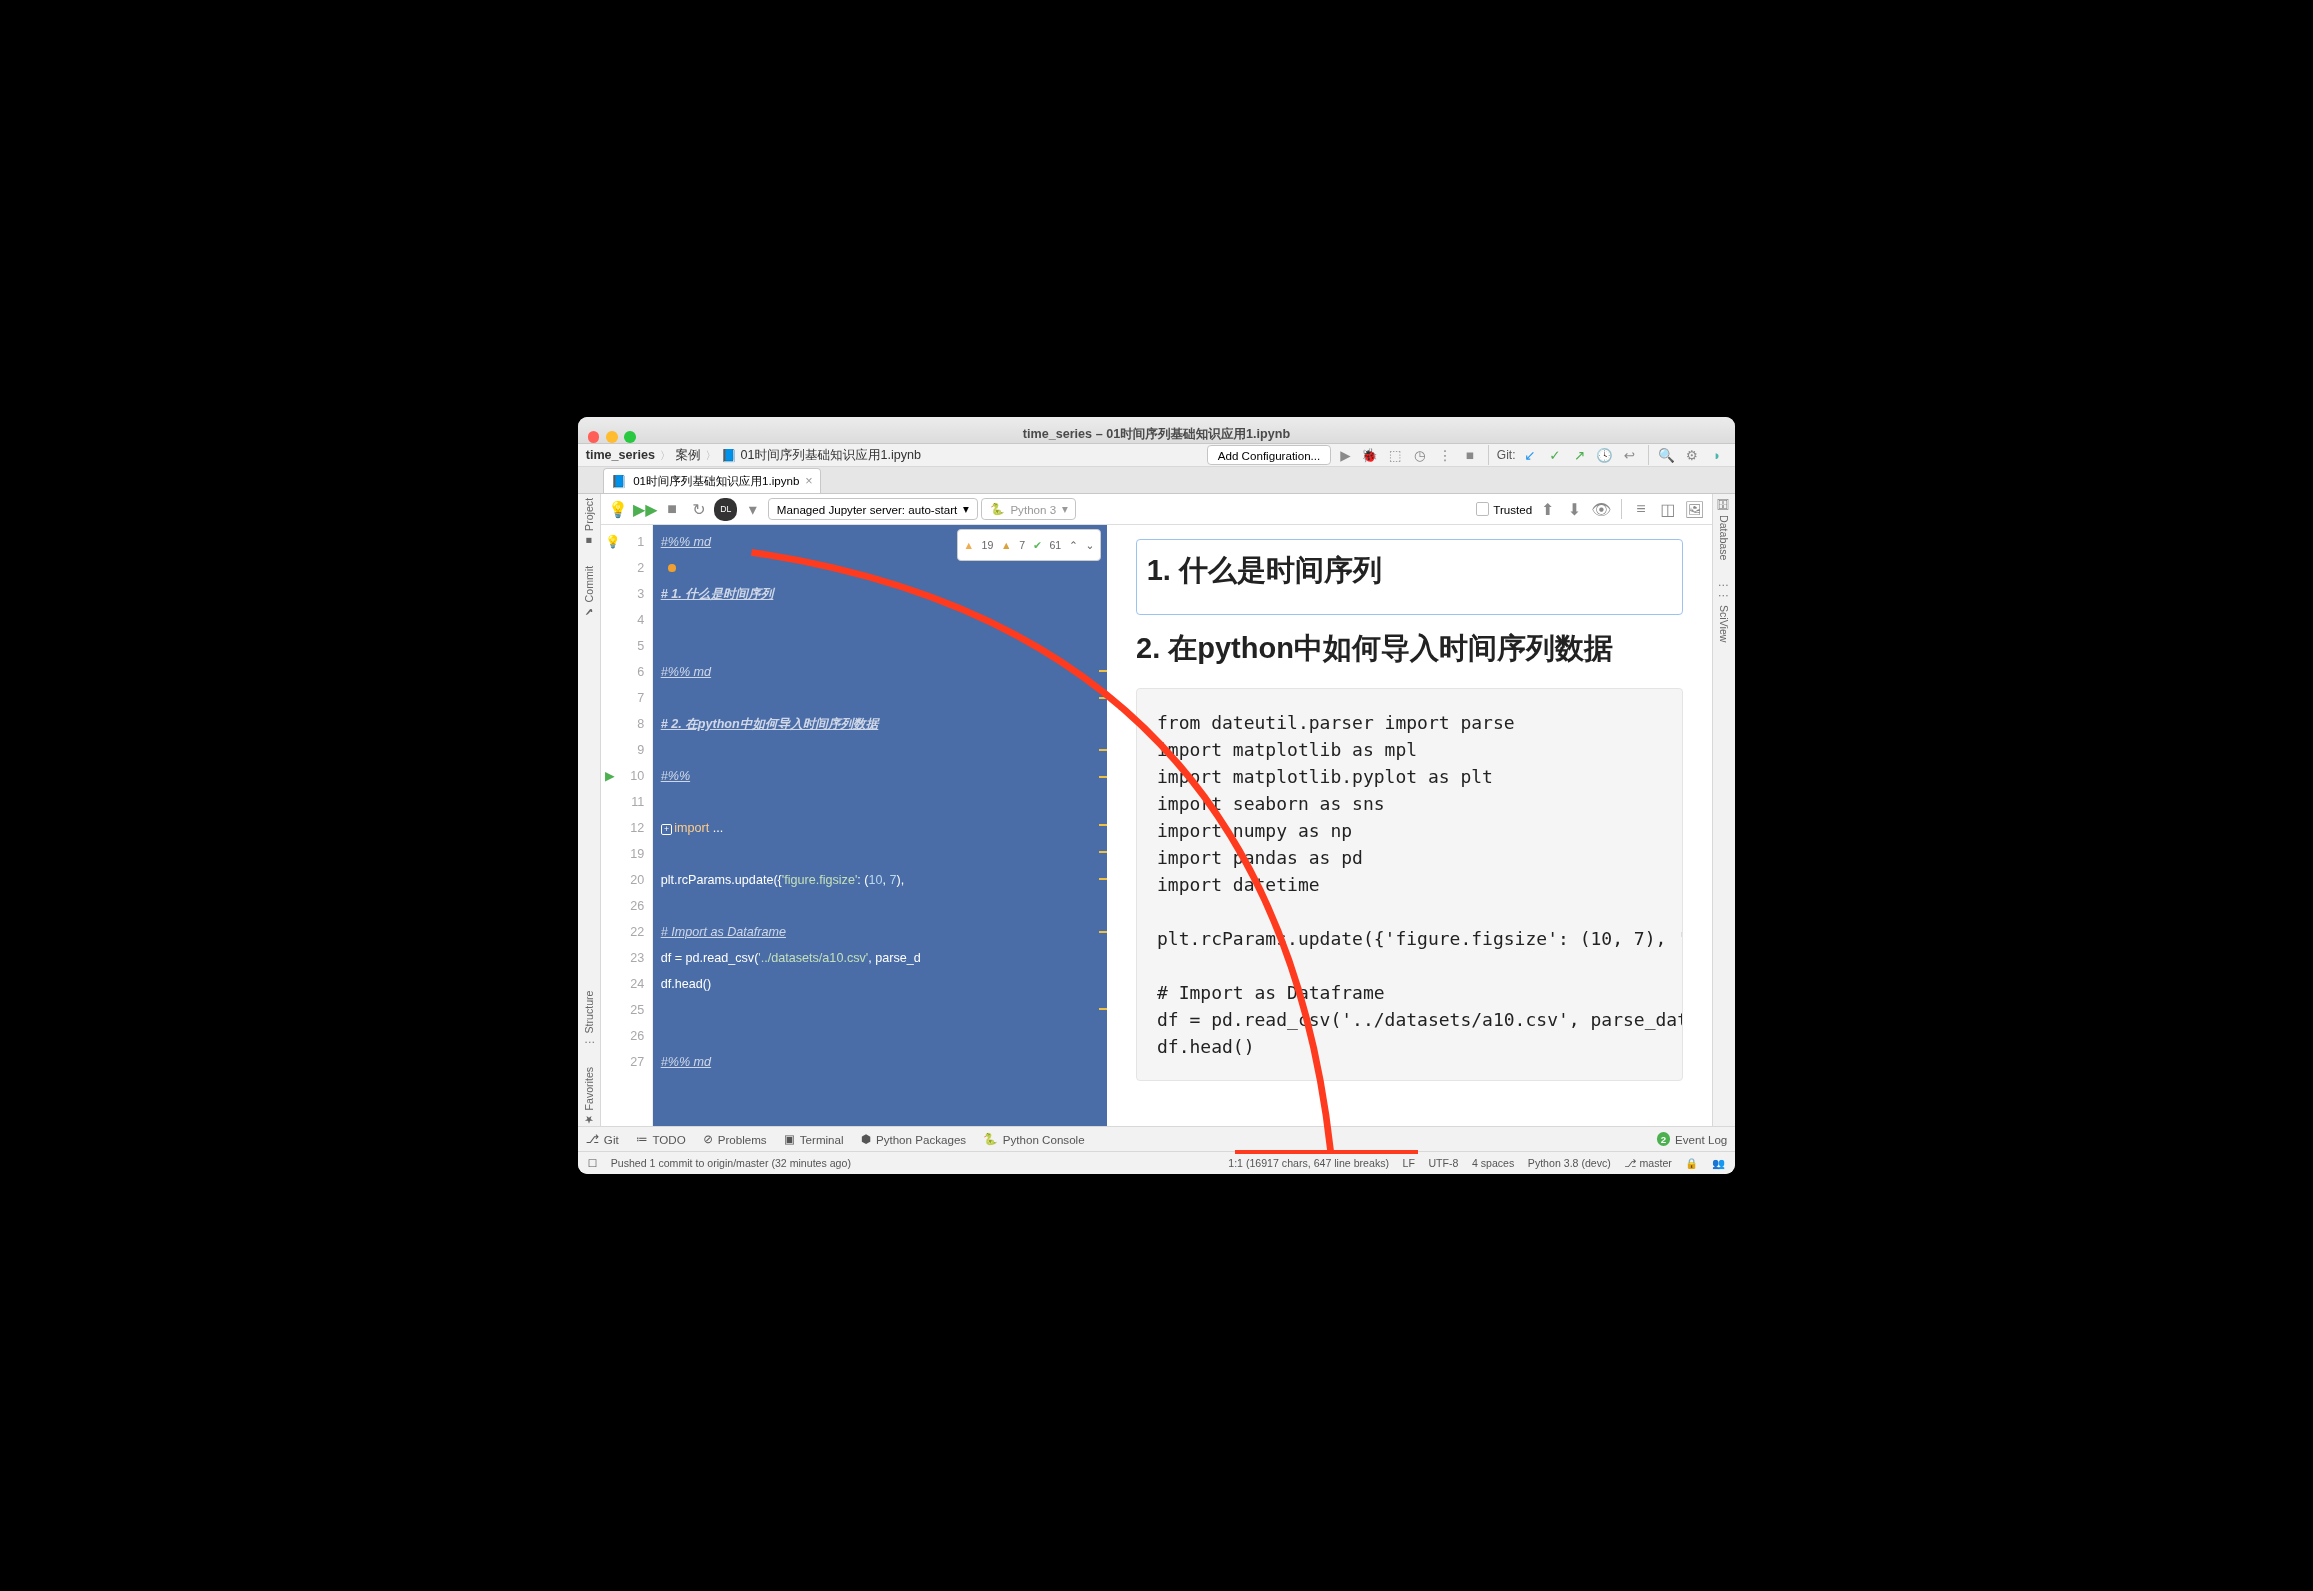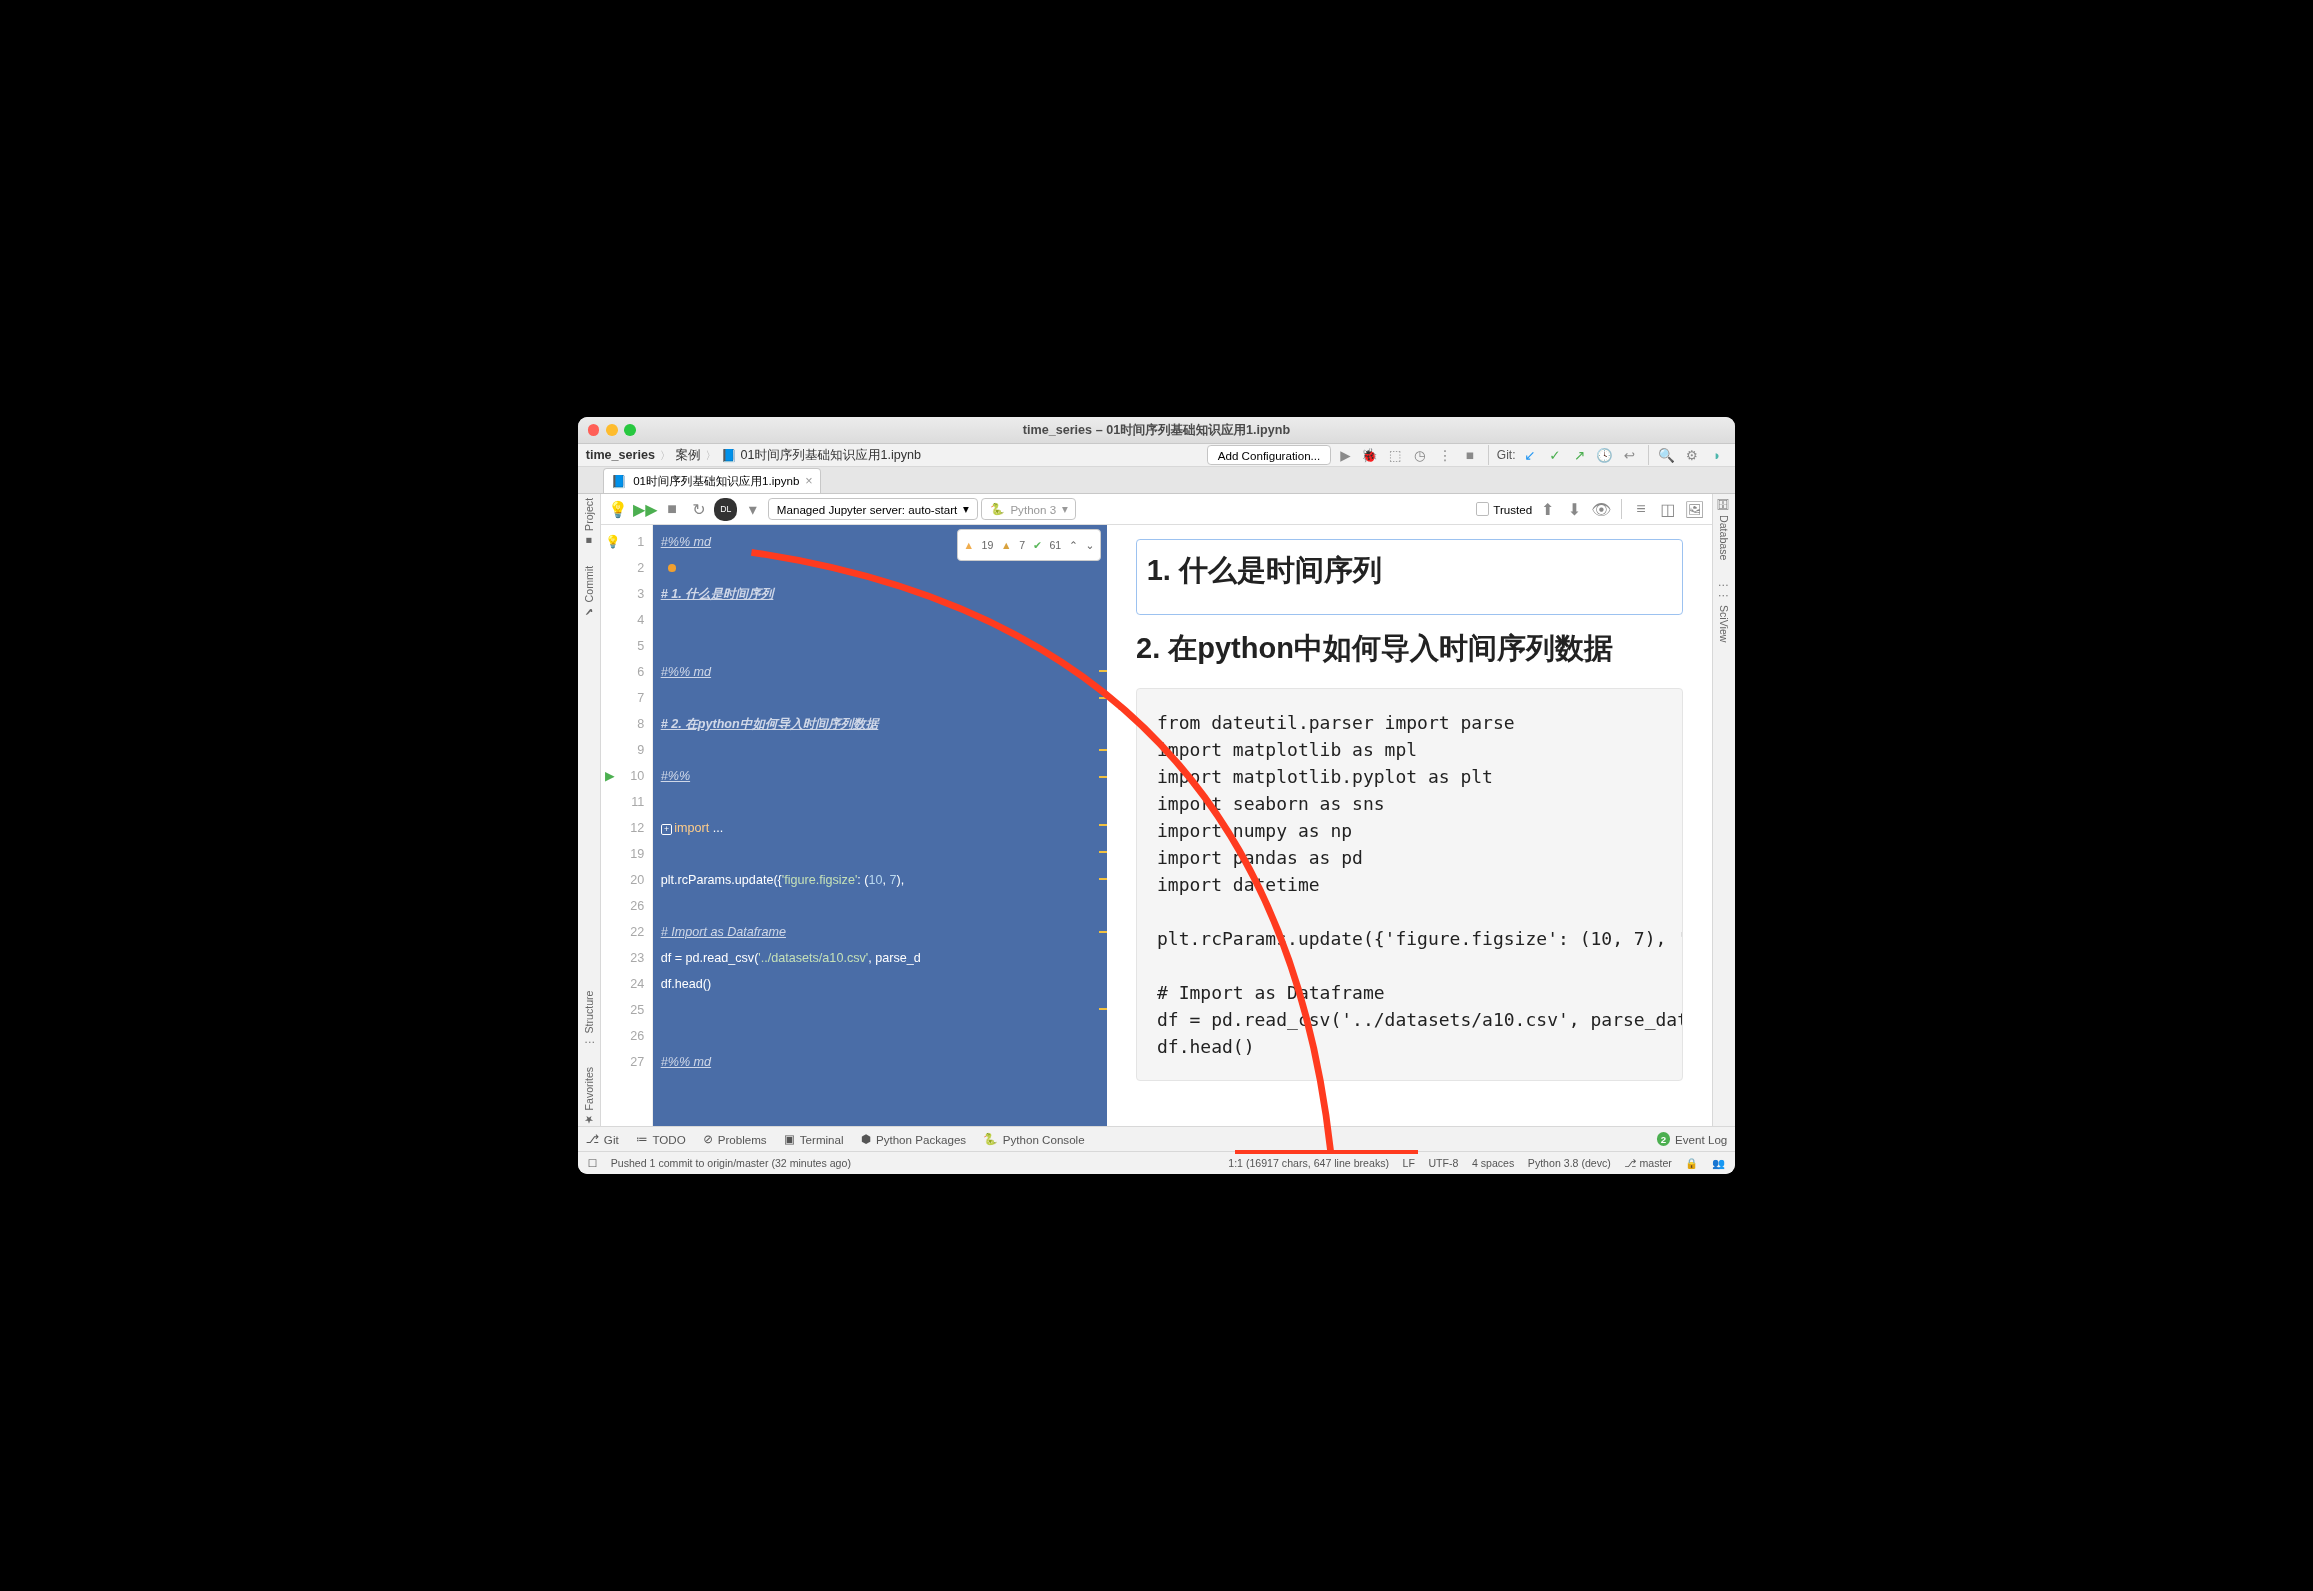--- a/index.html
+++ b/index.html
@@ -1,18 +1,18 @@
 <!DOCTYPE html>
 <html><head>
 <meta charset="utf-8">
 <style>
 * { margin: 0; padding: 0; box-sizing: border-box; font-family: -apple-system, "Helvetica Neue", Arial, sans-serif; }
 body { background: #000; display: flex; align-items: center; justify-content: center; min-height: 100vh; }
 .window { width: 1157px; height: 757px; background: #f2f2f2; border-radius: 9.7px; overflow: hidden; box-shadow: 0 19.3px 58px rgba(0,0,0,.5); display: flex; flex-direction: column; position: relative; }
-.titlebar { height: 27px; background: linear-gradient(#ececec,#dcdcdc); display: flex; align-items: center; padding: 0 9.7px; border-bottom: 1px solid #c8c8c8; }
+.titlebar { height: 27px; background: linear-gradient(#ececec,#dcdcdc); display: flex; align-items: flex-end; padding: 0 9.7px; border-bottom: 1px solid #c8c8c8; }
 .traffic { display: flex; gap: 6.8px; }
 .tl { width: 11.6px; height: 11.6px; border-radius: 50%; }
 .tl.r{background:#ff5f57}.tl.y{background:#febc2e}.tl.g{background:#28c840}
 .title-text { position:absolute; left:0; right:0; text-align:center; font-size:12.6px; font-weight:600; color:#4a4a4a; pointer-events:none; }
 .toolbar-row { height: 23px; display:flex; align-items:center; padding:0 7.7px; background:#f2f2f2; border-bottom:1px solid #d8d8d8; gap:3.9px; }
 .breadcrumb { display:flex; align-items:center; gap:3.9px; font-size:12.6px; color:#333; }
 .bc-sep::after{content:"〉"; color:#aaa; font-size:10.6px; margin:0 1px;}
 .bc-icon{color:#6aa5e8;font-size:12.6px;}
 .spacer{flex:1}
 .btn { border:1px solid #c4c4c4; background:#fff; border-radius:3.9px; padding:2.9px 9.7px; font-size:11.6px; cursor:pointer; }

